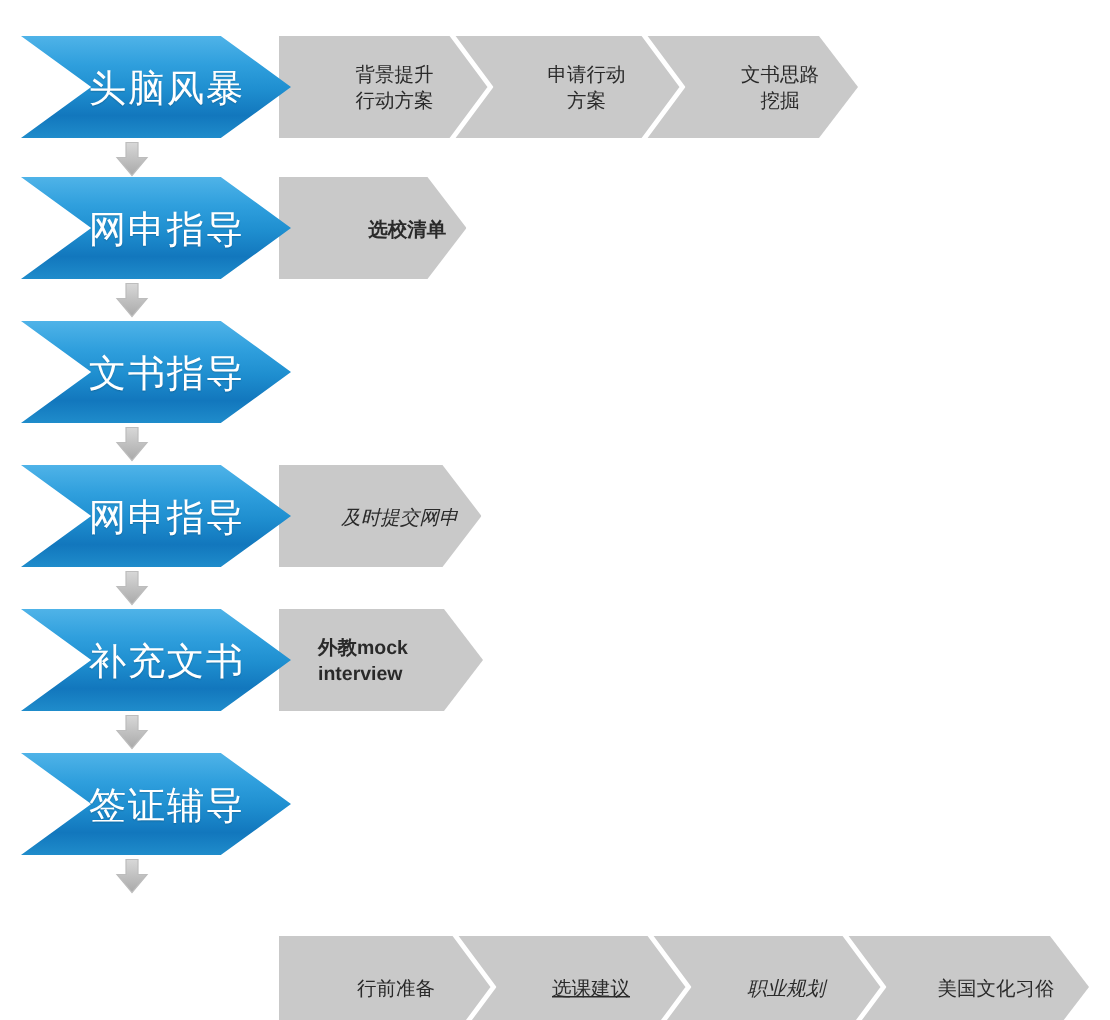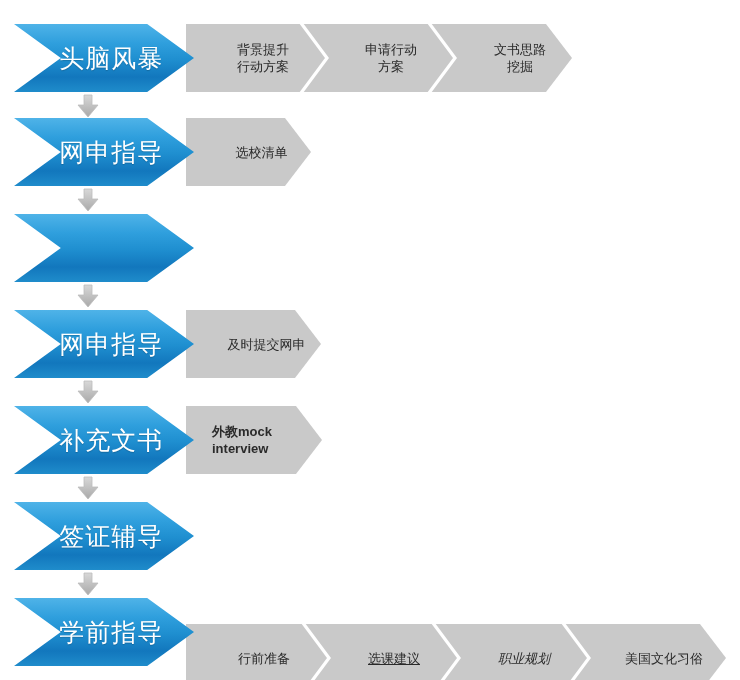--- a/index.html
+++ b/index.html
@@ -170,21 +170,21 @@
             <stop offset="100%" stop-color="#a9a9a9"></stop>
           </linearGradient>
         </defs>
         <path d="M9 1 L17 1 L17 11 L23 11 L13 23 L3 11 L9 11 Z" fill="url(#ag0)" stroke="#bdbdbd" stroke-width="0.8"></path>
       </svg>
     </div>
     <div class="row" style="top: 118px; width: 740px;">
       <div class="tasks" style="left: 186px; width: 125px;">
         <div class="tasks-shadow"></div>
         <div class="tasks-band"></div>
-        <div class="task center" style="left: 26px; width: 99px;">
+        <div class="task center" style="left: 36px; width: 99px; font-weight: bold;">
           <span class="task-text">选校清单</span>
         </div>
       </div>
       <div class="stage">
         <div class="stage-shadow"></div>
         <div class="stage-shape"></div>
         <div class="stage-label">网申指导</div>
       </div>
     </div>
     <div class="connector" style="top: 188px;">
@@ -195,38 +195,39 @@
             <stop offset="100%" stop-color="#a9a9a9"></stop>
           </linearGradient>
         </defs>
         <path d="M9 1 L17 1 L17 11 L23 11 L13 23 L3 11 L9 11 Z" fill="url(#ag1)" stroke="#bdbdbd" stroke-width="0.8"></path>
       </svg>
     </div>
     <div class="row" style="top: 214px; width: 740px;">
       <div class="stage">
         <div class="stage-shadow"></div>
         <div class="stage-shape"></div>
+        <div class="stage-label">文书指导</div>
       </div>
     </div>
     <div class="connector" style="top: 284px;">
       <svg width="26" height="26" viewBox="0 0 26 26">
         <defs>
           <linearGradient id="ag2" x1="0" y1="0" x2="0" y2="1">
             <stop offset="0%" stop-color="#d8d8d8"></stop>
             <stop offset="100%" stop-color="#a9a9a9"></stop>
           </linearGradient>
         </defs>
         <path d="M9 1 L17 1 L17 11 L23 11 L13 23 L3 11 L9 11 Z" fill="url(#ag2)" stroke="#bdbdbd" stroke-width="0.8"></path>
       </svg>
     </div>
     <div class="row" style="top: 310px; width: 740px;">
       <div class="tasks" style="left: 186px; width: 135px;">
         <div class="tasks-shadow"></div>
         <div class="tasks-band"></div>
-        <div class="task center" style="left: 26px; width: 109px;">
+        <div class="task center" style="left: 26px; width: 109px; font-style: italic;">
           <span class="task-text">及时提交网申</span>
         </div>
       </div>
       <div class="stage">
         <div class="stage-shadow"></div>
         <div class="stage-shape"></div>
         <div class="stage-label">网申指导</div>
       </div>
     </div>
     <div class="connector" style="top: 380px;">
@@ -308,19 +309,14 @@
         </div>
         <div class="divider" style="left: 375px; top: -1px;">
           <svg width="30" height="70" viewBox="0 0 30 70">
             <path d="M2 0 L28 35 L2 70" fill="none" stroke="#ffffff" stroke-width="3.2"></path>
           </svg>
         </div>
         <div class="task center" style="left: 416px; width: 124px;">
           <span class="task-text">美国文化习俗</span>
         </div>
       </div>
-      <div class="stage">
-        <div class="stage-shadow"></div>
-        <div class="stage-shape"></div>
-        <div class="stage-label">学前指导</div>
-      </div>
     </div>
   </div>
 
 </body></html>

